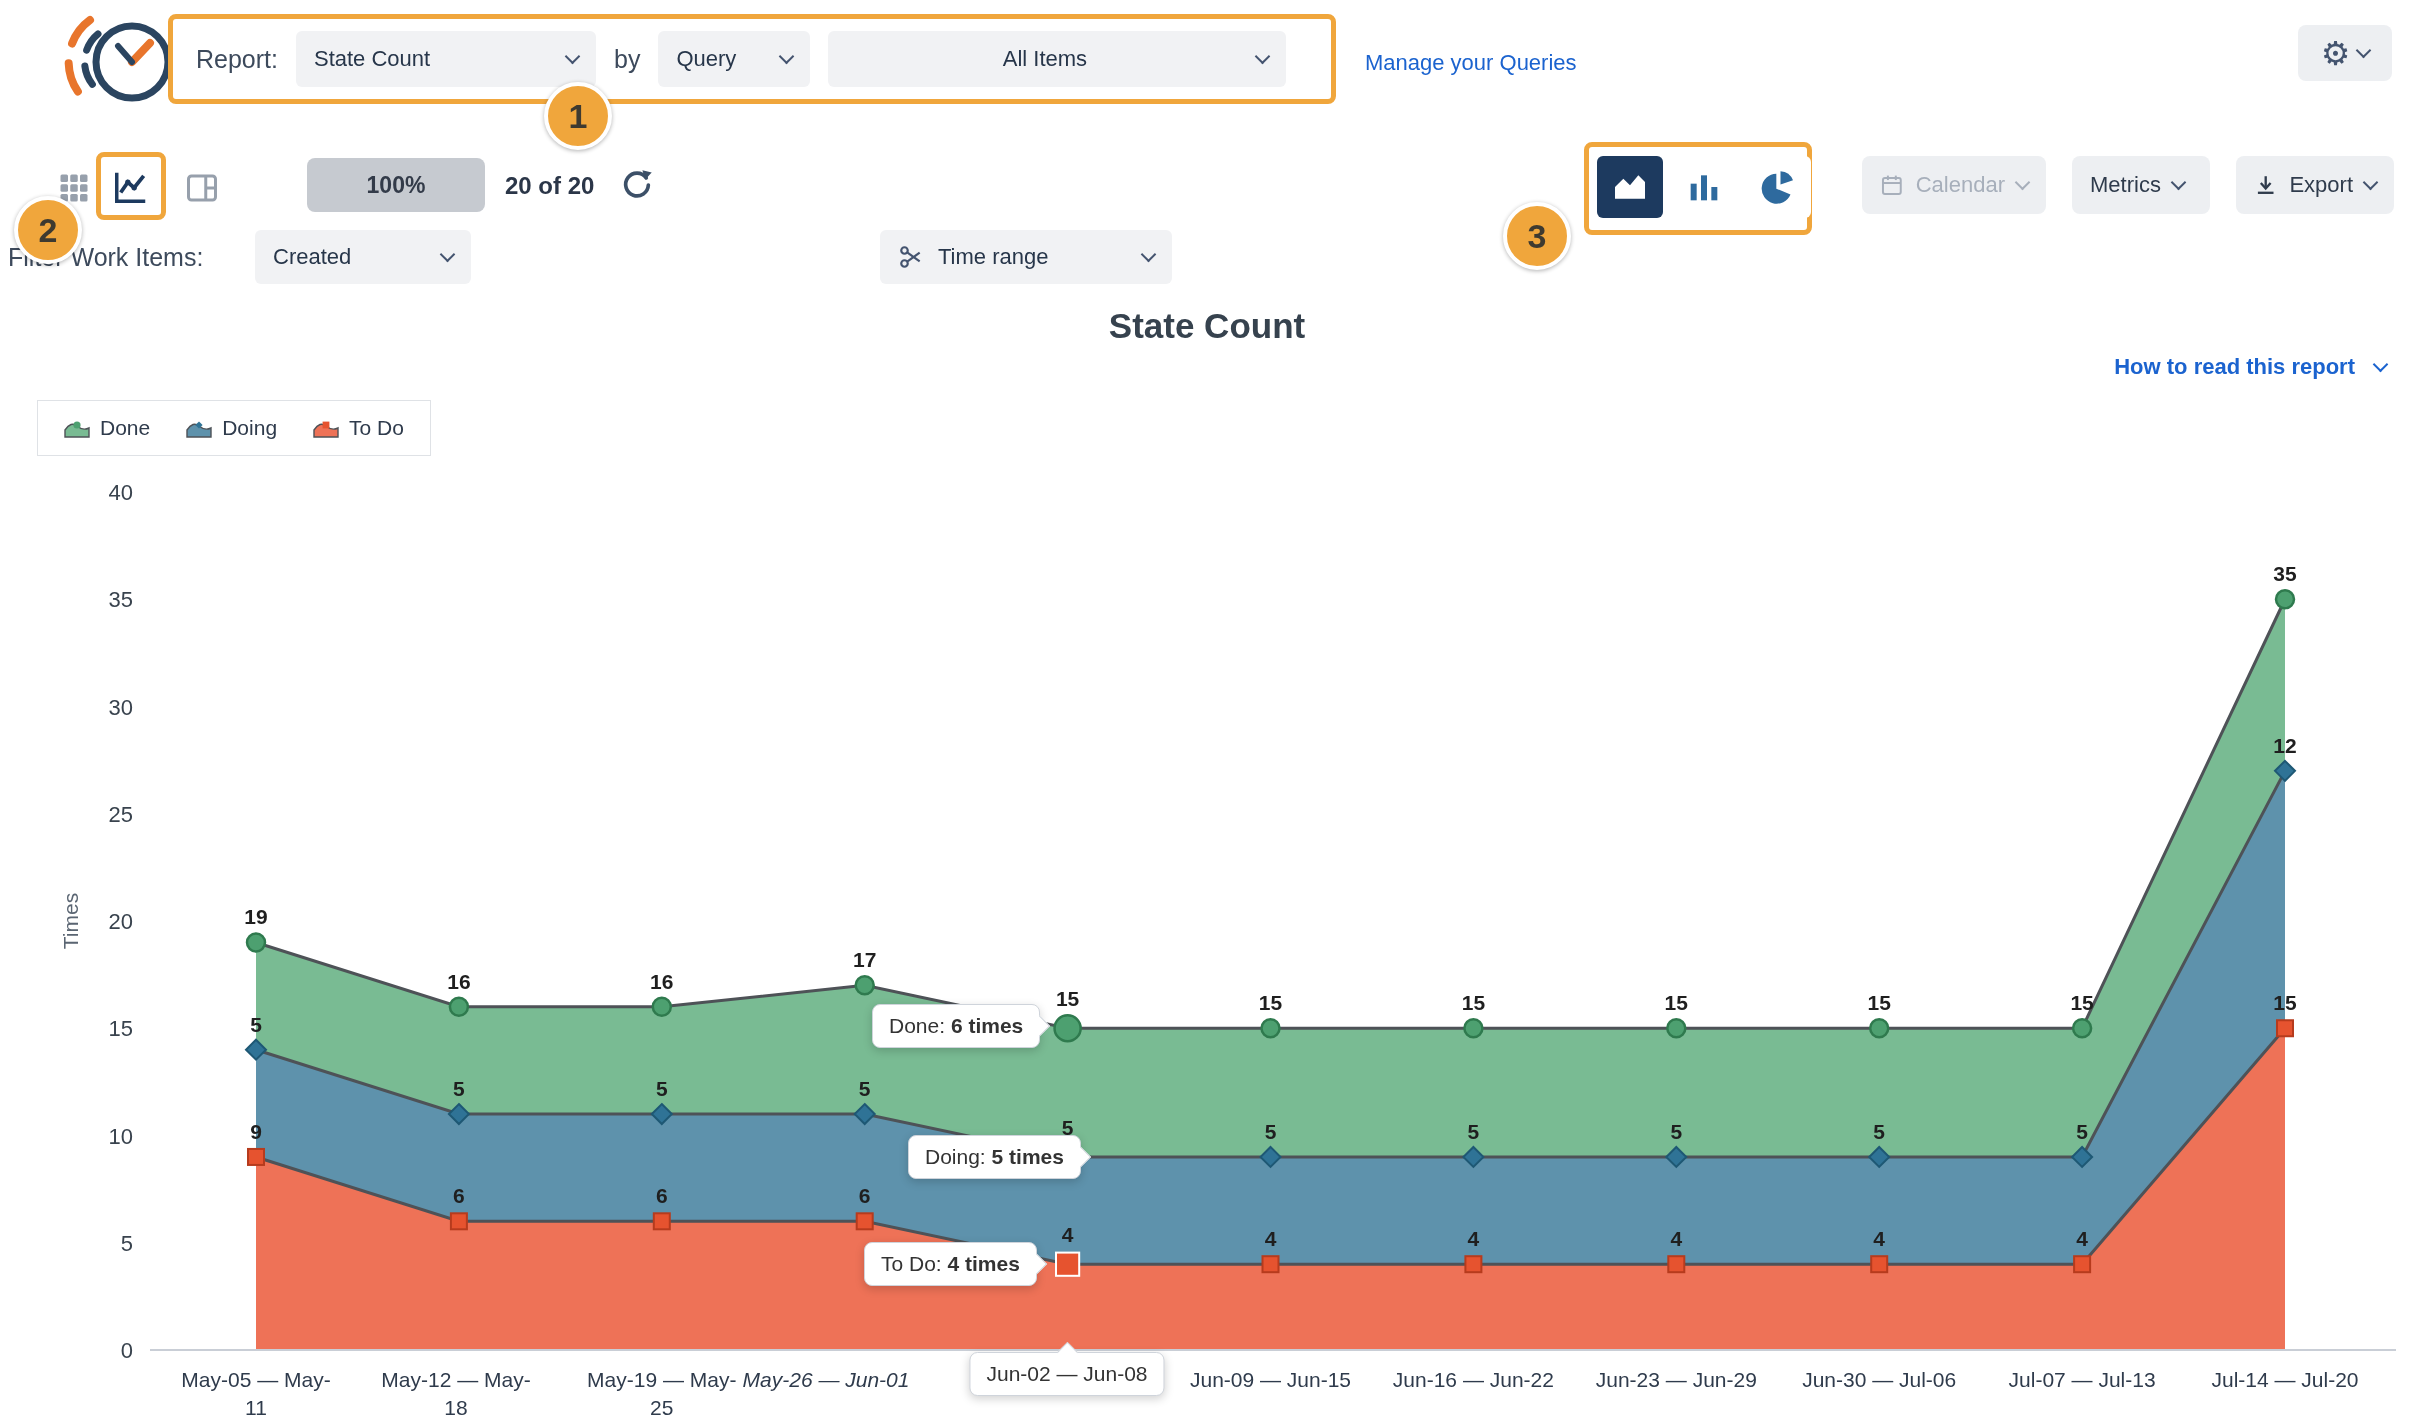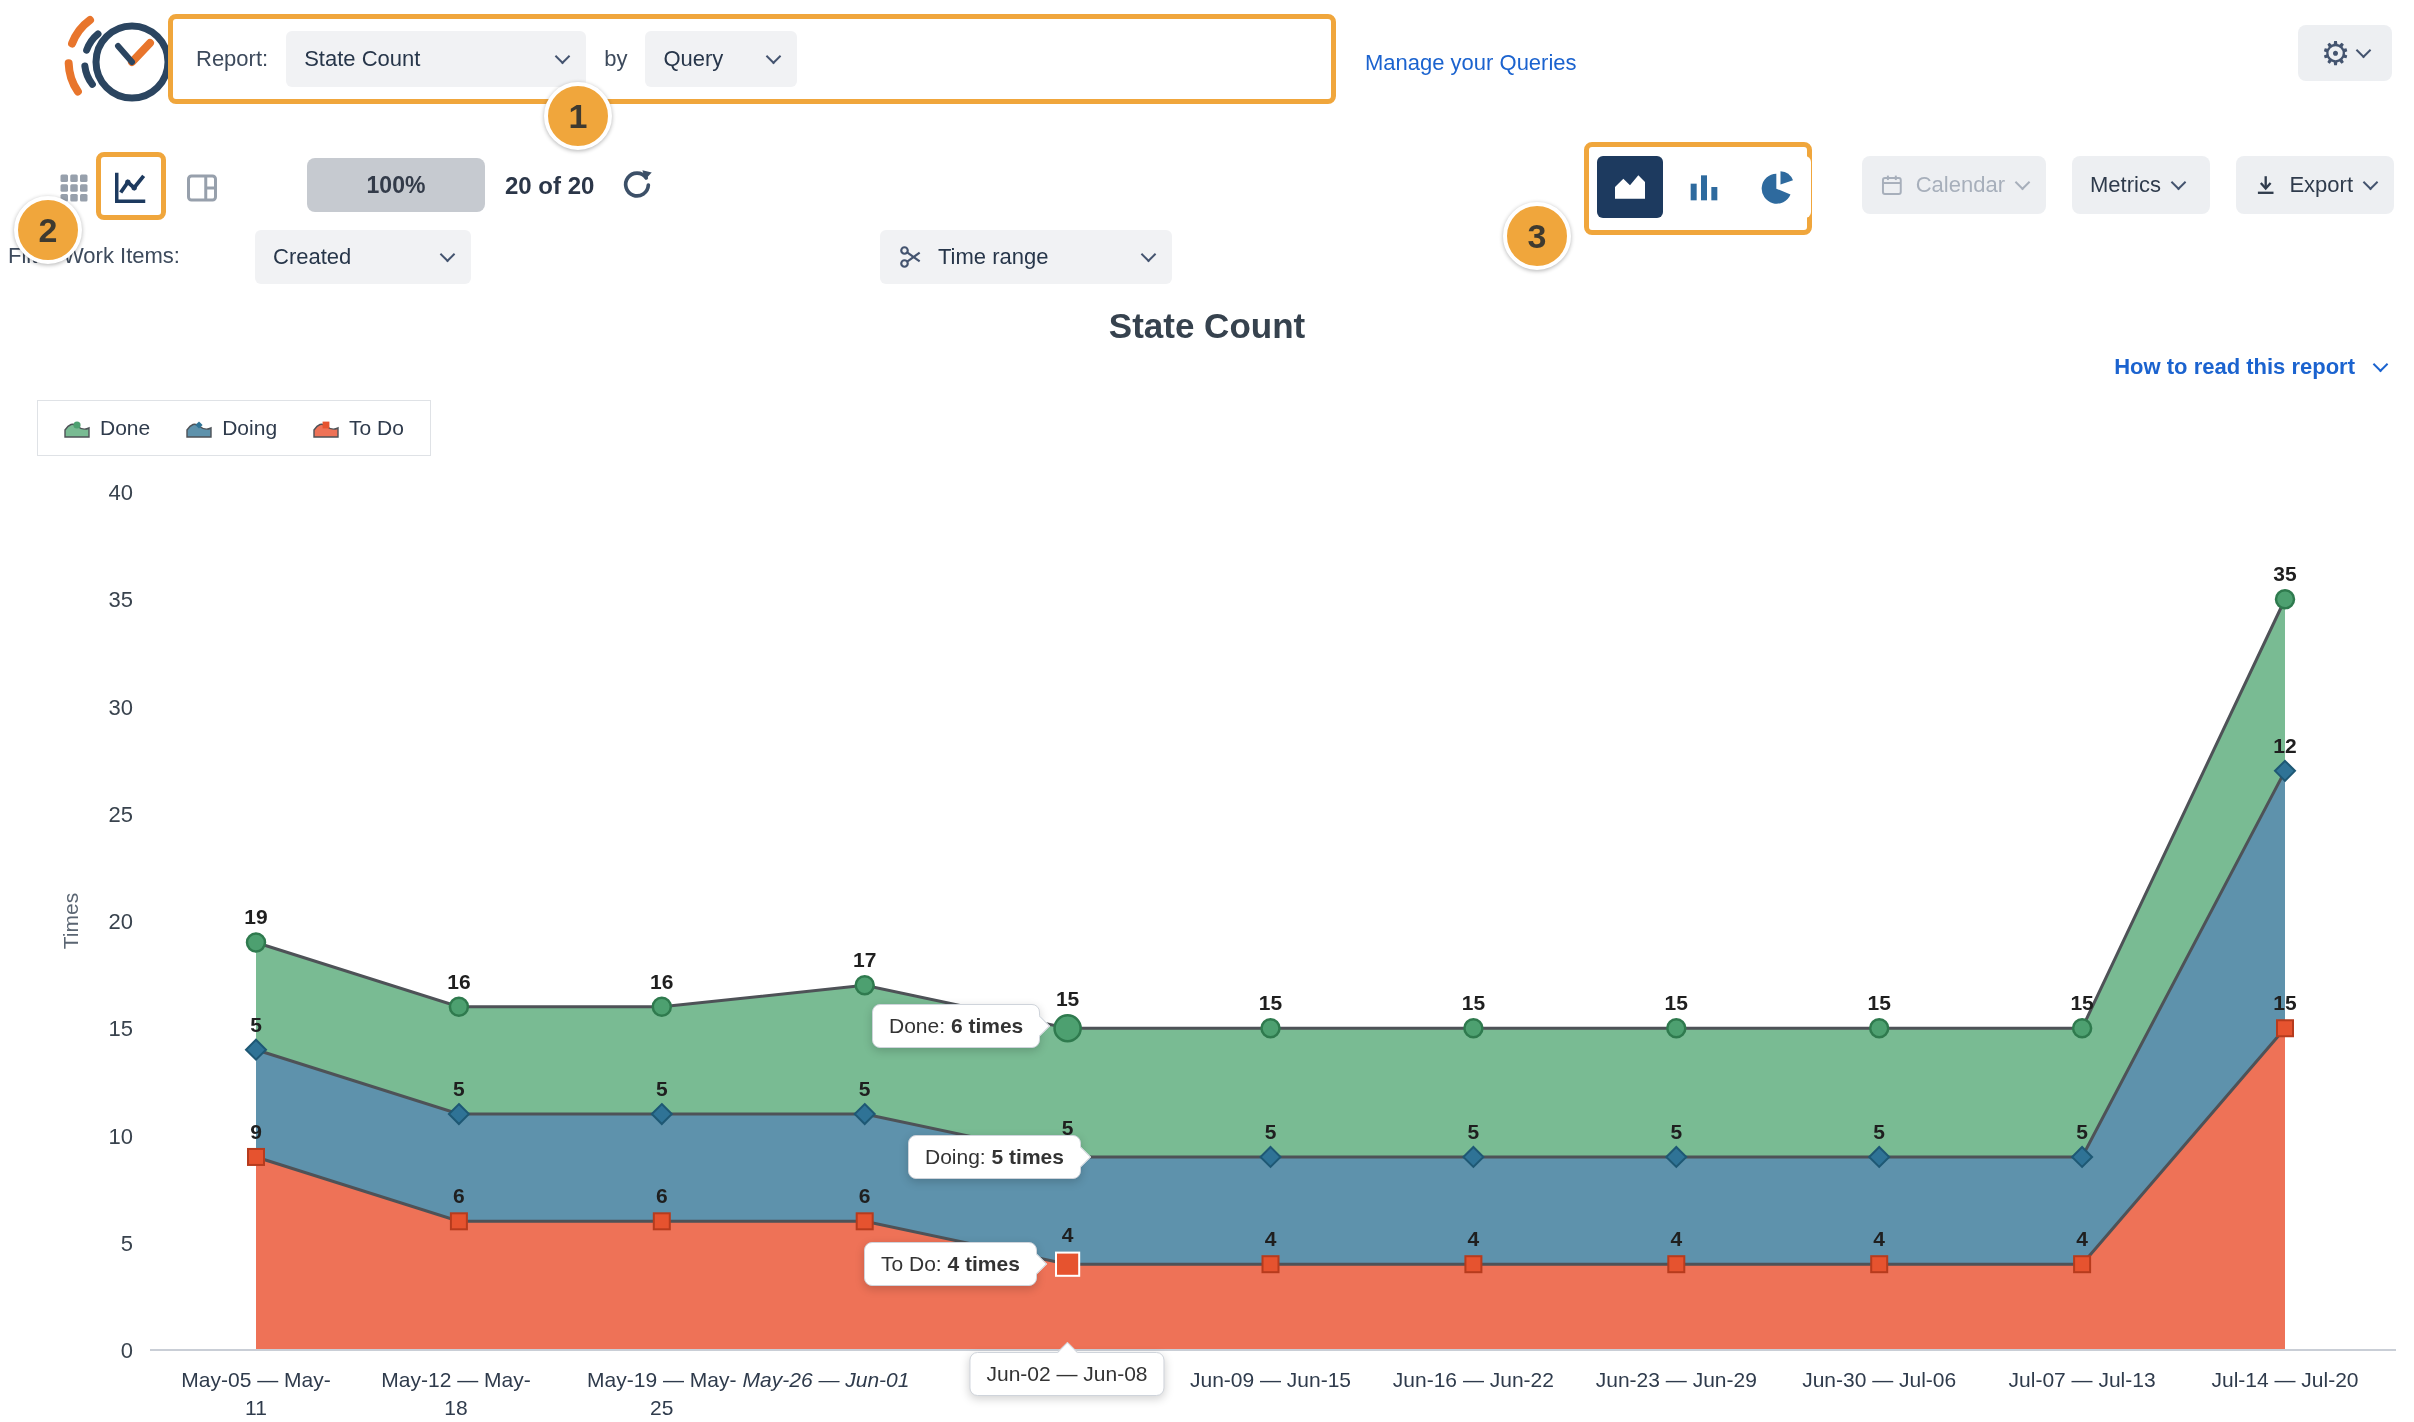--- a/index.html
+++ b/index.html
@@ -16,21 +16,21 @@
     background:#F1F2F4; border-radius:6px; height:56px; padding:0 18px;
     font-size:22px; color:#27364a; cursor:pointer;
   }
   .dd .chev { margin-left:auto; }
   .dd-center .val { flex:1; text-align:center; }
   .chev {
     display:inline-block; width:11px; height:11px;
     border-right:2.6px solid currentColor; border-bottom:2.6px solid currentColor;
     transform:rotate(45deg); margin-top:-5px; color:#44546f; flex:none;
   }
-  .ctl-label { font-size:22px; color:#3d4a5c; white-space:nowrap; }
+  .ctl-label { font-size:25px; color:#3d4a5c; white-space:nowrap; }
   .btn {
     position:absolute; display:flex; align-items:center; gap:12px;
     background:#EDEFF2; border-radius:8px; height:58px; padding:0 18px;
     font-size:22px; color:#2f3b4c; cursor:pointer;
   }
   .btn.disabled { color:#A7AFBB; }
   .blue-link { position:absolute; color:#1B63CF; font-size:22px; cursor:pointer; text-decoration:none; white-space:nowrap; }
 
   
   .hl-rect {
@@ -133,20 +133,24 @@
 
   <div class="report-controls">
     <span class="ctl-label">Report:</span>
     <div class="dd" style="width:300px;">
       <span class="val">State Count</span>
       <i class="chev"></i>
     </div>
     <span class="ctl-label">by</span>
     <div class="dd" style="width:152px;">
       <span class="val">Query</span>
+      <i class="chev"></i>
+    </div>
+    <div class="dd dd-center" style="width:458px;">
+      <span class="val">All Items</span>
       <i class="chev"></i>
     </div>
   </div>
 
   <div class="ann-circle" style="left:544px;top:82px;">
     <span>1</span>
   </div>
 
   <a class="blue-link" style="left:1365px;top:50px;">Manage your Queries</a>
 

